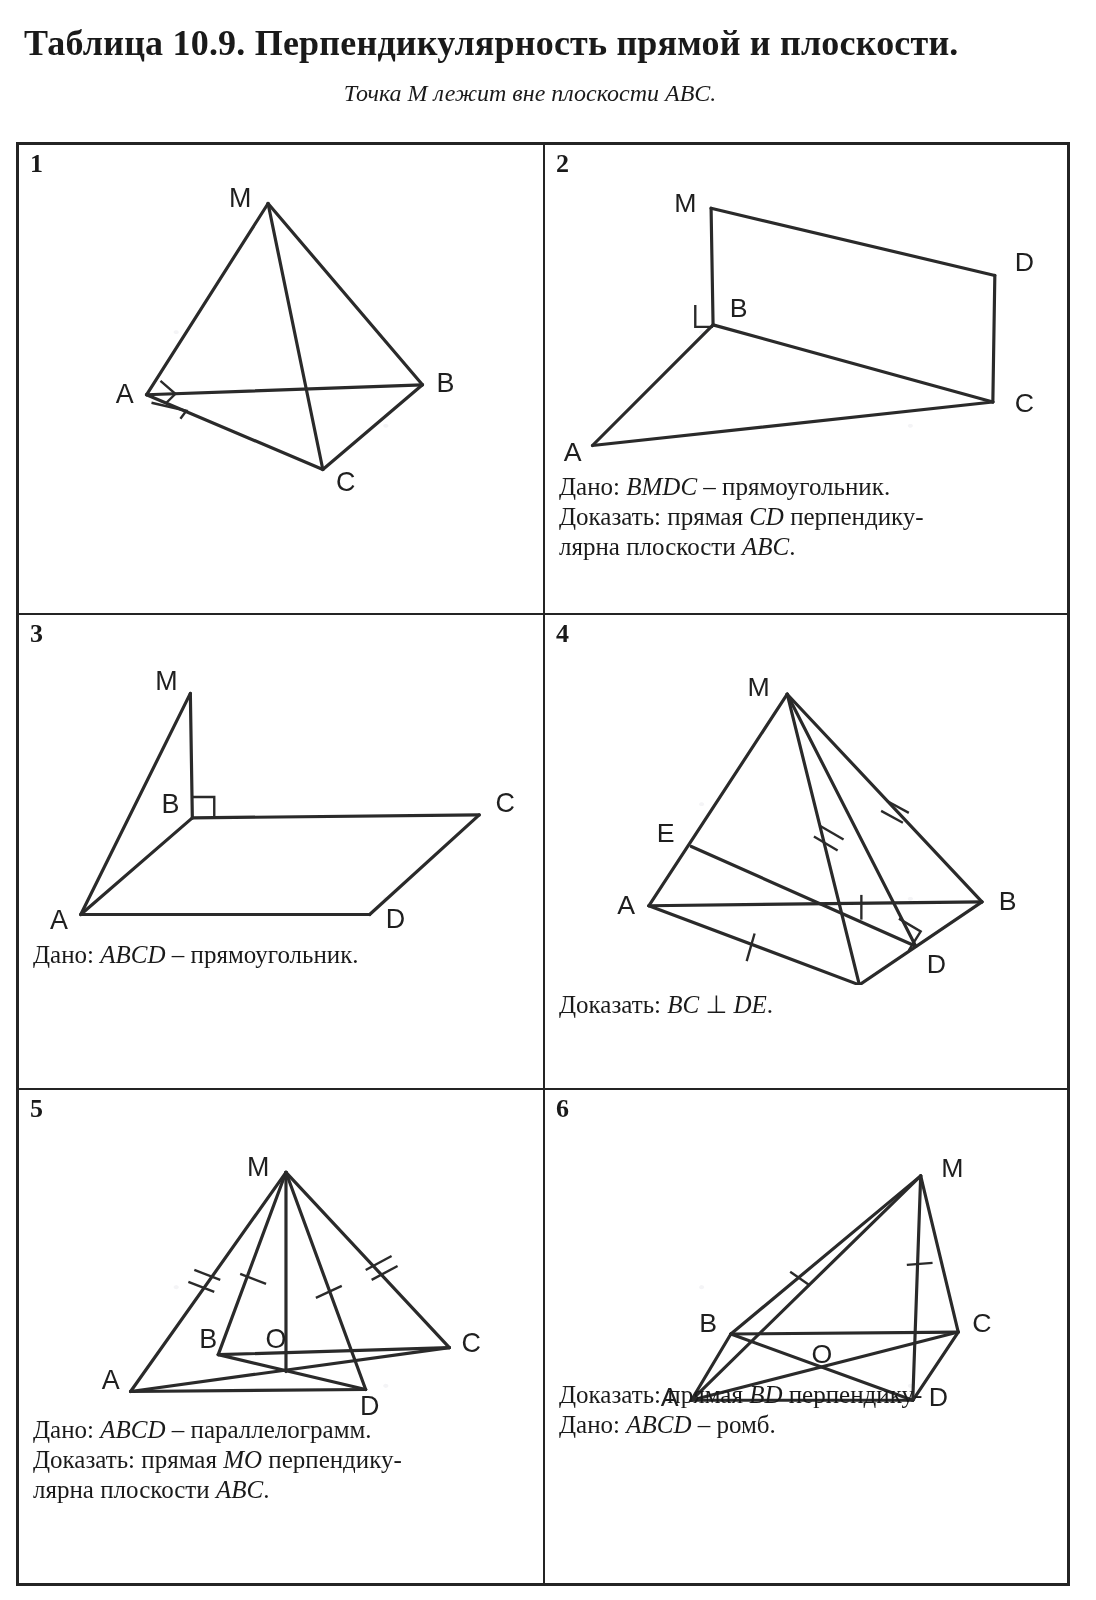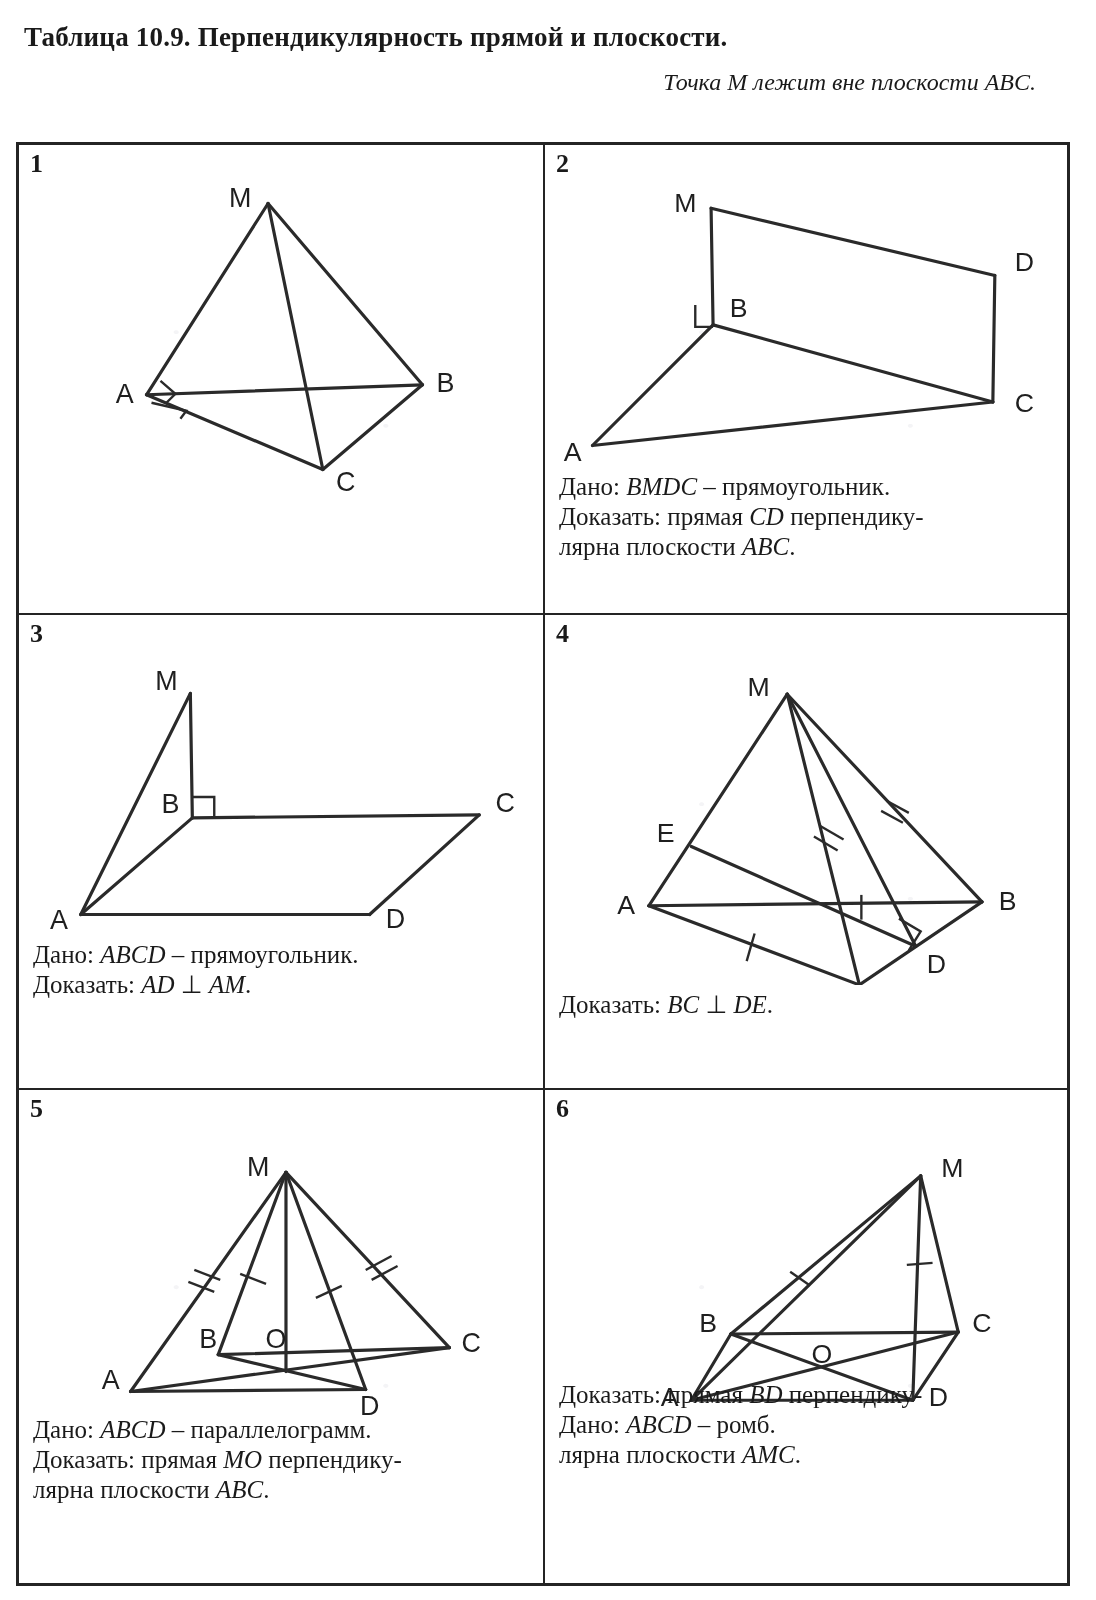--- a/index.html
+++ b/index.html
@@ -14,32 +14,32 @@
     color: #1a1a1a;
     overflow: hidden;
     position: relative;
   }
 
   
   #header {
     padding: 22px 0 0 24px;
   }
   #table-title {
-    font-size: 27px;
+    font-size: 36px;
     font-weight: bold;
     letter-spacing: 0.2px;
     white-space: nowrap;
   }
   #table-title .num {
     font-weight: bold;
   }
   #subtitle {
     font-size: 24px;
     font-style: italic;
-    text-align: right;
+    text-align: center;
     margin-top: 16px;
     margin-right: 60px;
   }
 
   
   #grid {
     position: absolute;
     left: 16px;
     top: 142px;
     width: 1054px;
@@ -191,21 +191,20 @@
 
       <path class="thin" d="M174,182 L196,182 L196,203"></path>
       <text x="148" y="75" text-anchor="middle">M</text>
       <text x="152" y="198" text-anchor="middle">B</text>
       <text x="488" y="197" text-anchor="middle">C</text>
       <text x="40" y="315" text-anchor="middle">A</text>
       <text x="378" y="314" text-anchor="middle">D</text>
     </svg>
     <div class="caption" style="top:325px">
       <div>Дано: <i>ABCD</i> – прямоугольник.</div>
-      <div>Доказать: <i>AD</i> ⊥ <i>AM</i>.</div>
     </div>
   </div>
 
   <div class="cell col2 row2">
     <div class="cell-num">4</div>
     <div class="ghost"></div>
     <svg class="figure" width="528" height="370" viewBox="0 0 528 370">
 
       <path class="stroke" d="M245,78 L105,292"></path>
       <path class="stroke" d="M245,78 L442,288"></path>
@@ -299,17 +298,16 @@
       <text x="412" y="86" text-anchor="middle">M</text>
       <text x="165" y="243" text-anchor="middle">B</text>
       <text x="280" y="274" text-anchor="middle">O</text>
       <text x="442" y="243" text-anchor="middle">C</text>
       <text x="126" y="318" text-anchor="middle">A</text>
       <text x="398" y="318" text-anchor="middle">D</text>
     </svg>
     <div class="caption" style="top:290px">
       <div>Доказать: прямая <i>BD</i> перпендику-</div>
       <div>Дано: <i>ABCD</i> – ромб.</div>
-      <div>лярна плоскости <i>AMC</i>.</div>
     </div>
   </div>
 
 </div>
 
 </body></html>

